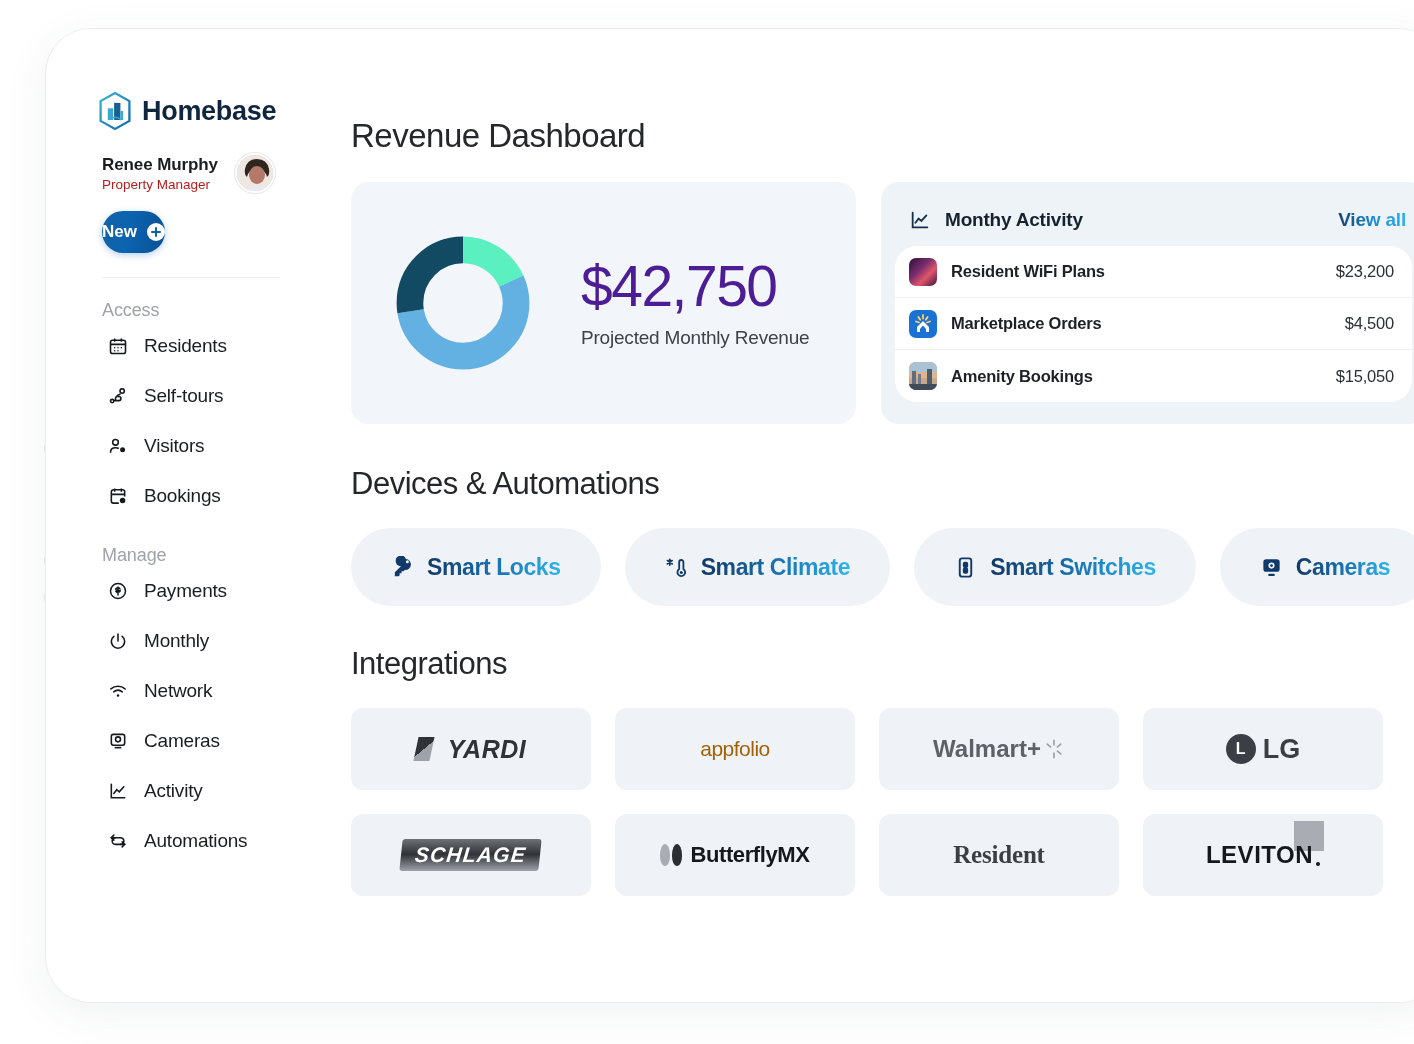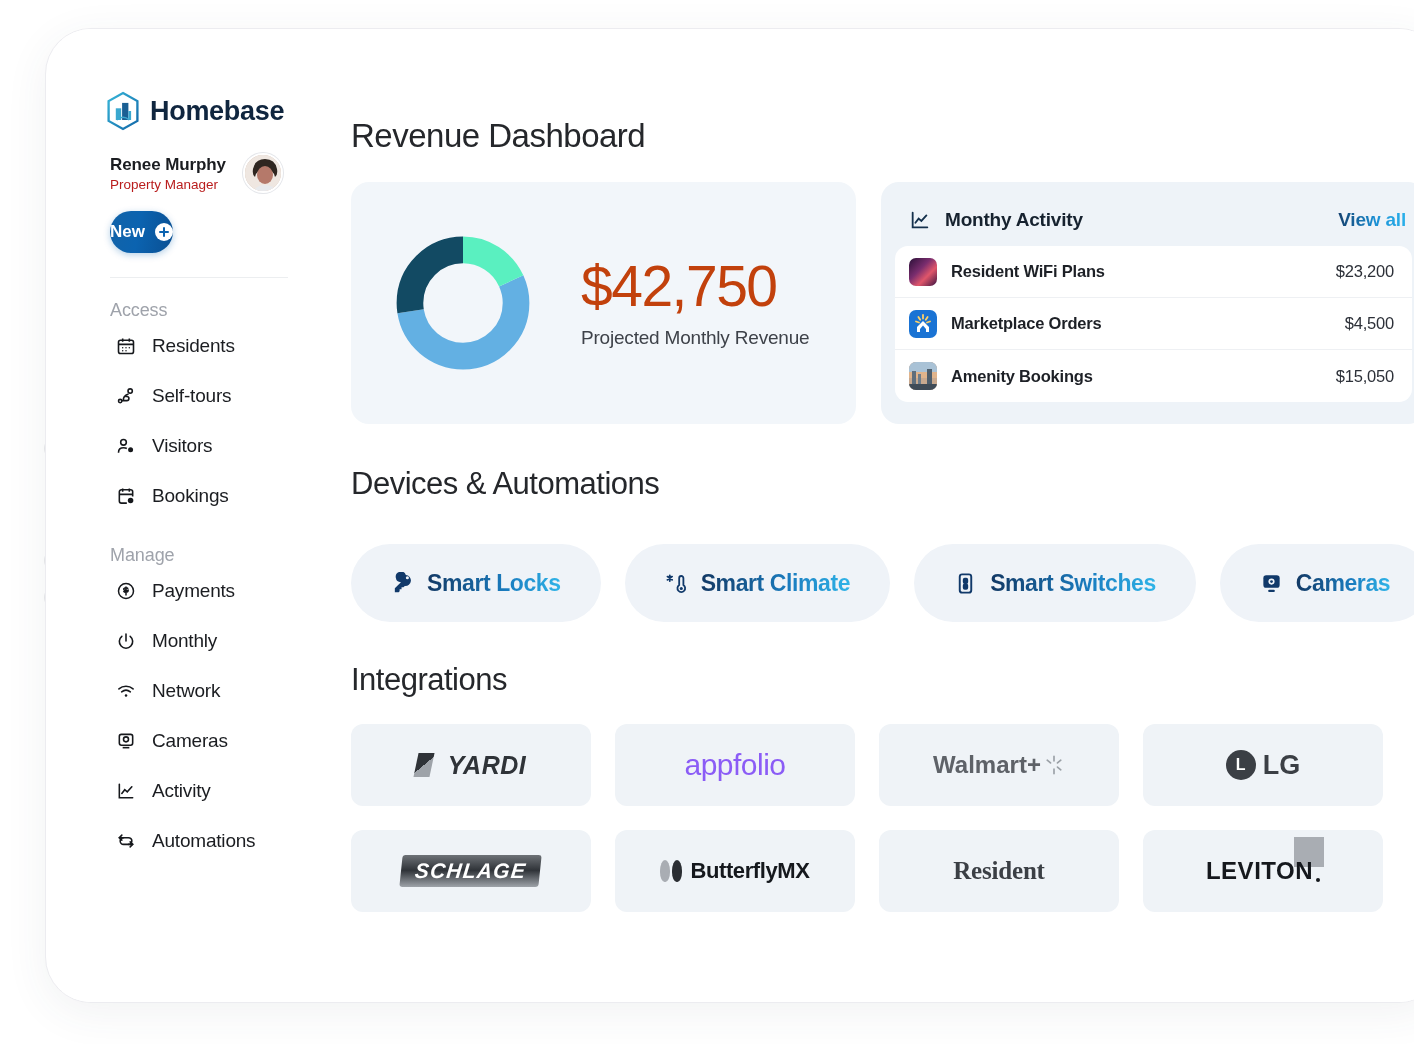--- a/index.html
+++ b/index.html
@@ -41,21 +41,21 @@
     background: #ffffff;
     border-radius: 46px;
     border: 1px solid #ececf0;
     box-shadow: 0 10px 44px rgba(60,70,90,.07);
     overflow: hidden;
   }
 
   
   #sidebar {
     position: absolute;
-    left: 16px; top: 0;
+    left: 8px; top: 0;
     width: 262px;
     height: 975px;
     background: #ffffff;
     border-right: 1px solid #eef0f2;
     padding: 62px 0 0 0;
   }
 
   .brand {
     display: flex;
     align-items: center;
@@ -206,21 +206,21 @@
     display: flex;
     align-items: center;
     padding-left: 42px;
     gap: 48px;
     flex: 0 0 505px;
   }
   .donut-wrap { width: 140px; height: 140px; flex: 0 0 140px; }
   .revenue-amount {
     font-size: 57px;
     font-weight: 400;
-    color: #c2410c;
+    color: #4c1d95;
     letter-spacing: -1.5px;
     line-height: 1;
   }
   .revenue-caption {
     font-size: 19px;
     color: #3e4249;
     margin-top: 12px;
     letter-spacing: -.2px;
   }
 
@@ -258,21 +258,21 @@
     letter-spacing: -.2px;
     background: linear-gradient(90deg,#14406e 0%,#1a8fd4 55%,#2ab0ea 100%);
     -webkit-background-clip: text;
     background-clip: text;
     color: transparent;
     cursor: pointer;
   }
   .activity-list {
     background: #ffffff;
     margin: 2px 14px 0 14px;
-    border-radius: 13px;
+    border-radius: 22px;
     overflow: hidden;
   }
   .activity-row {
     display: flex;
     align-items: center;
     height: 52px;
     padding: 0 18px 0 14px;
     border-bottom: 1px solid #eef0f3;
   }
   .activity-row:last-child { border-bottom: none; }
@@ -310,21 +310,20 @@
     height: 78px;
     border-radius: 40px;
     background: #eff3f8;
     display: flex;
     align-items: center;
     justify-content: center;
     gap: 13px;
     padding: 0 40px;
     cursor: pointer;
     flex: 0 0 auto;
-    margin-top: 16px;
   }
   .pill-icon {
     width: 23px; height: 23px;
     flex: 0 0 23px;
     color: #11396a;
   }
   .pill-label {
     font-size: 23px;
     font-weight: 700;
     letter-spacing: -.4px;
@@ -360,23 +359,23 @@
     color: #2f3338;
     letter-spacing: .5px;
     display: flex; align-items: center; gap: 16px;
   }
   .yardi-mark {
     width: 16px; height: 24px;
     background: linear-gradient(135deg,#2f3338 50%,#9ea3a9 50%);
     transform: skewX(-12deg);
   }
   .logo-appfolio {
-    font-size: 30px;
+    font-size: 21px;
     font-weight: 400;
-    color: #8b5cf6;
+    color: #a16207;
     letter-spacing: -.5px;
   }
   .logo-walmart {
     font-size: 24px;
     font-weight: 700;
     color: #5e6268;
     display: flex; align-items: center; gap: 2px;
   }
   .logo-lg {
     display: flex; align-items: center; gap: 7px;

